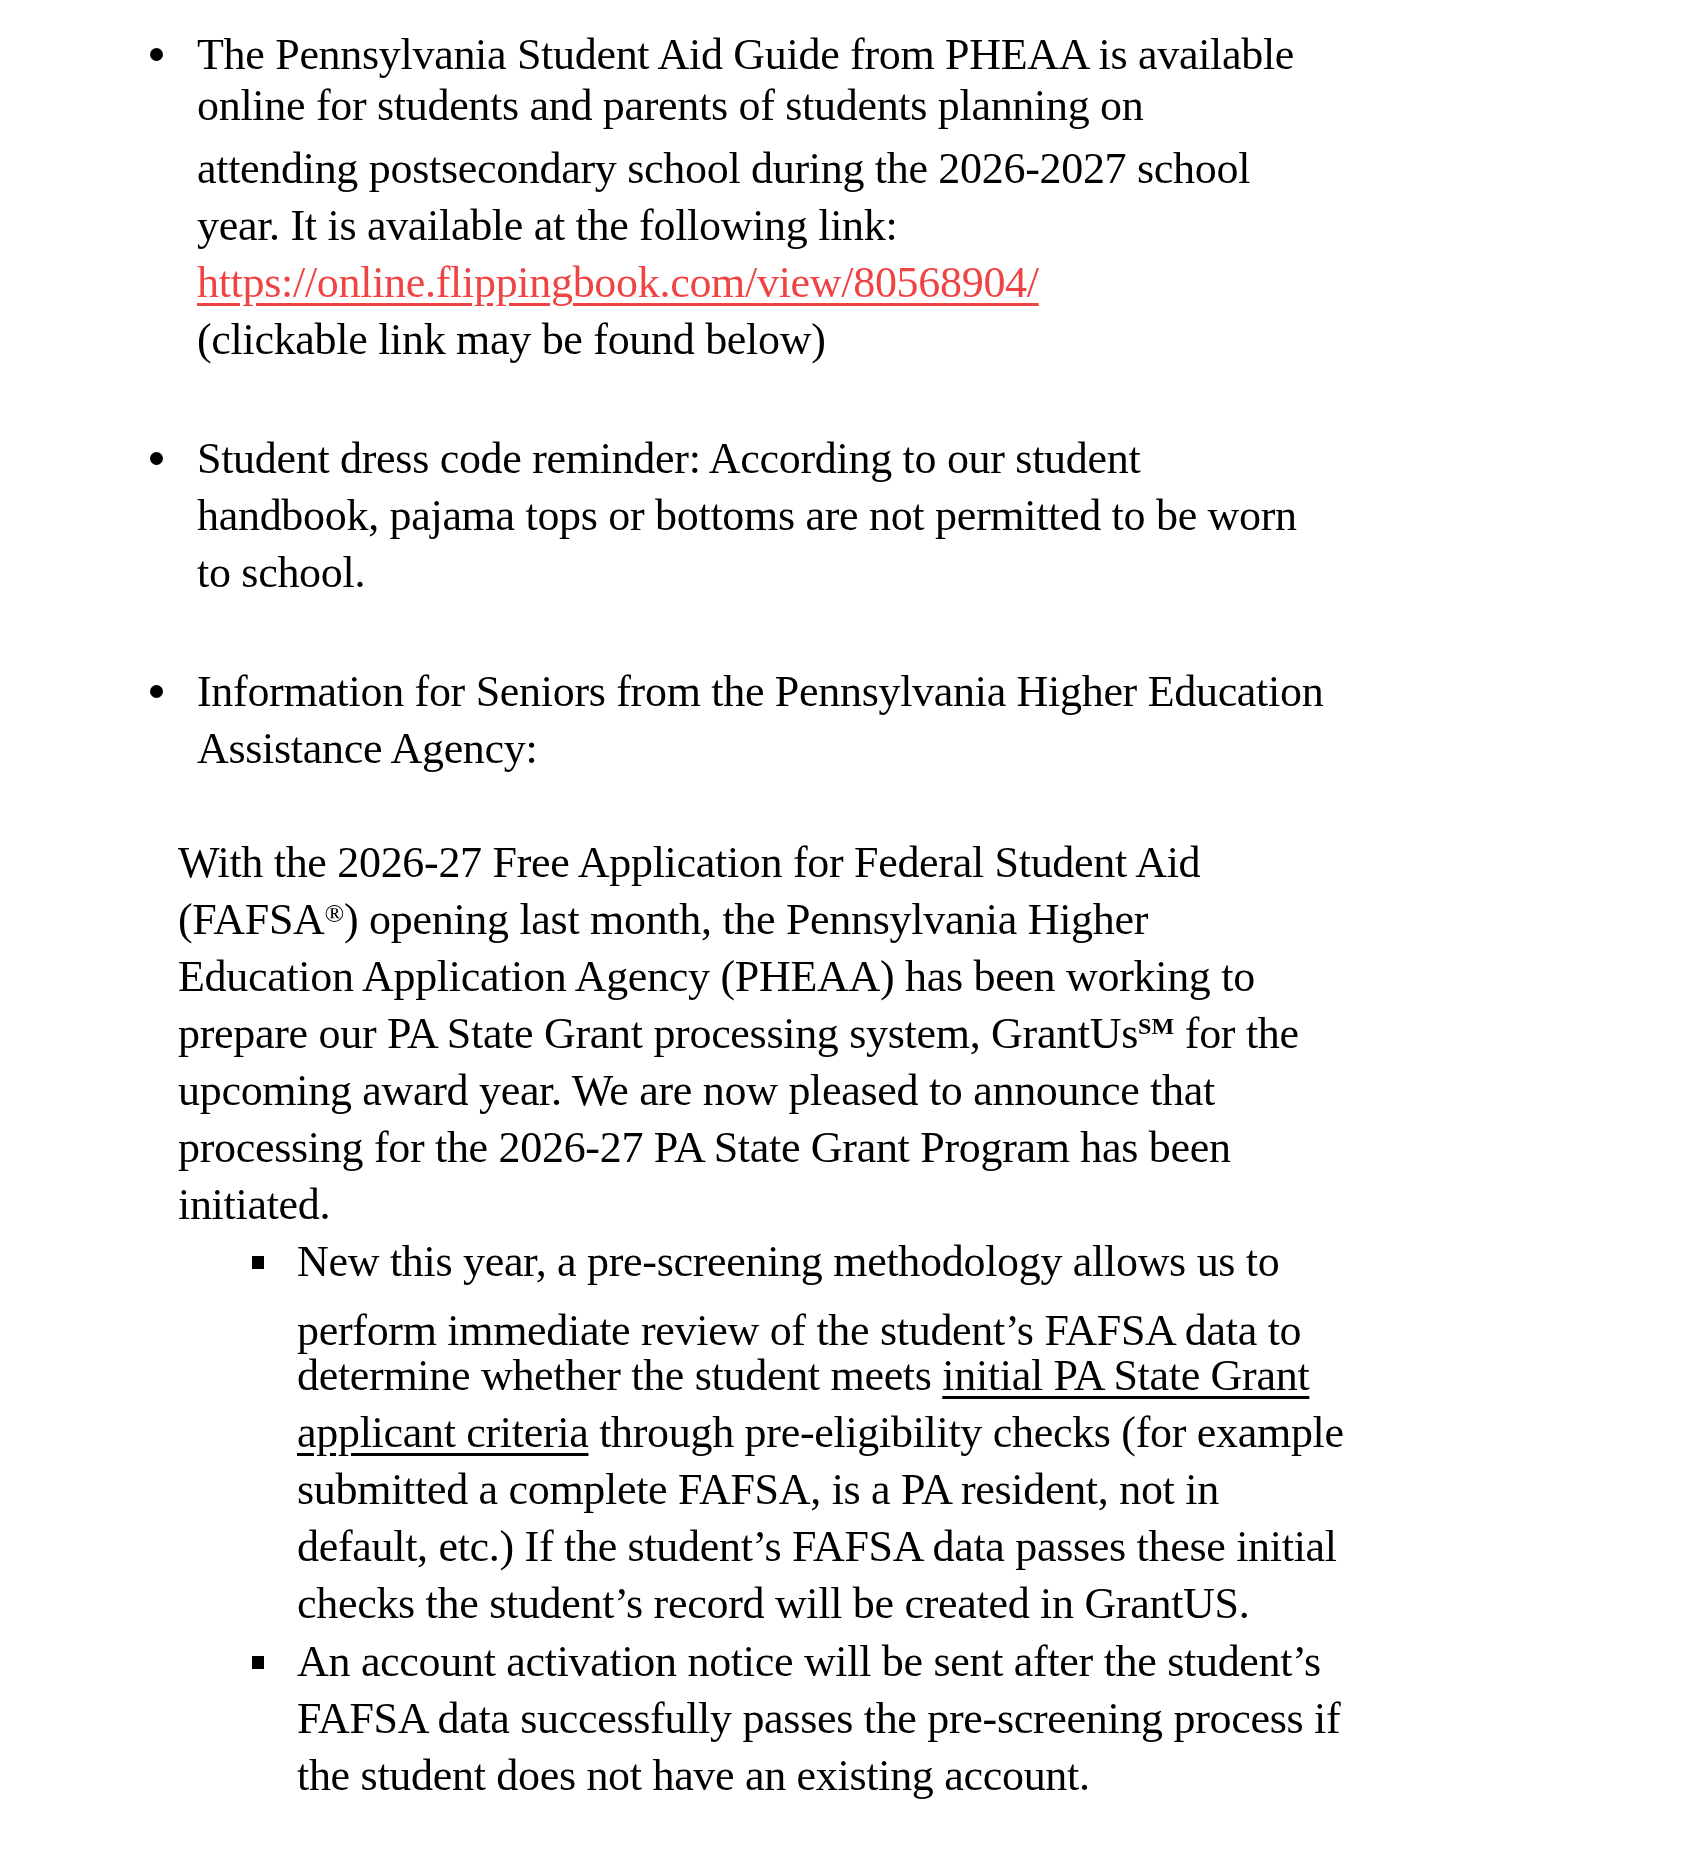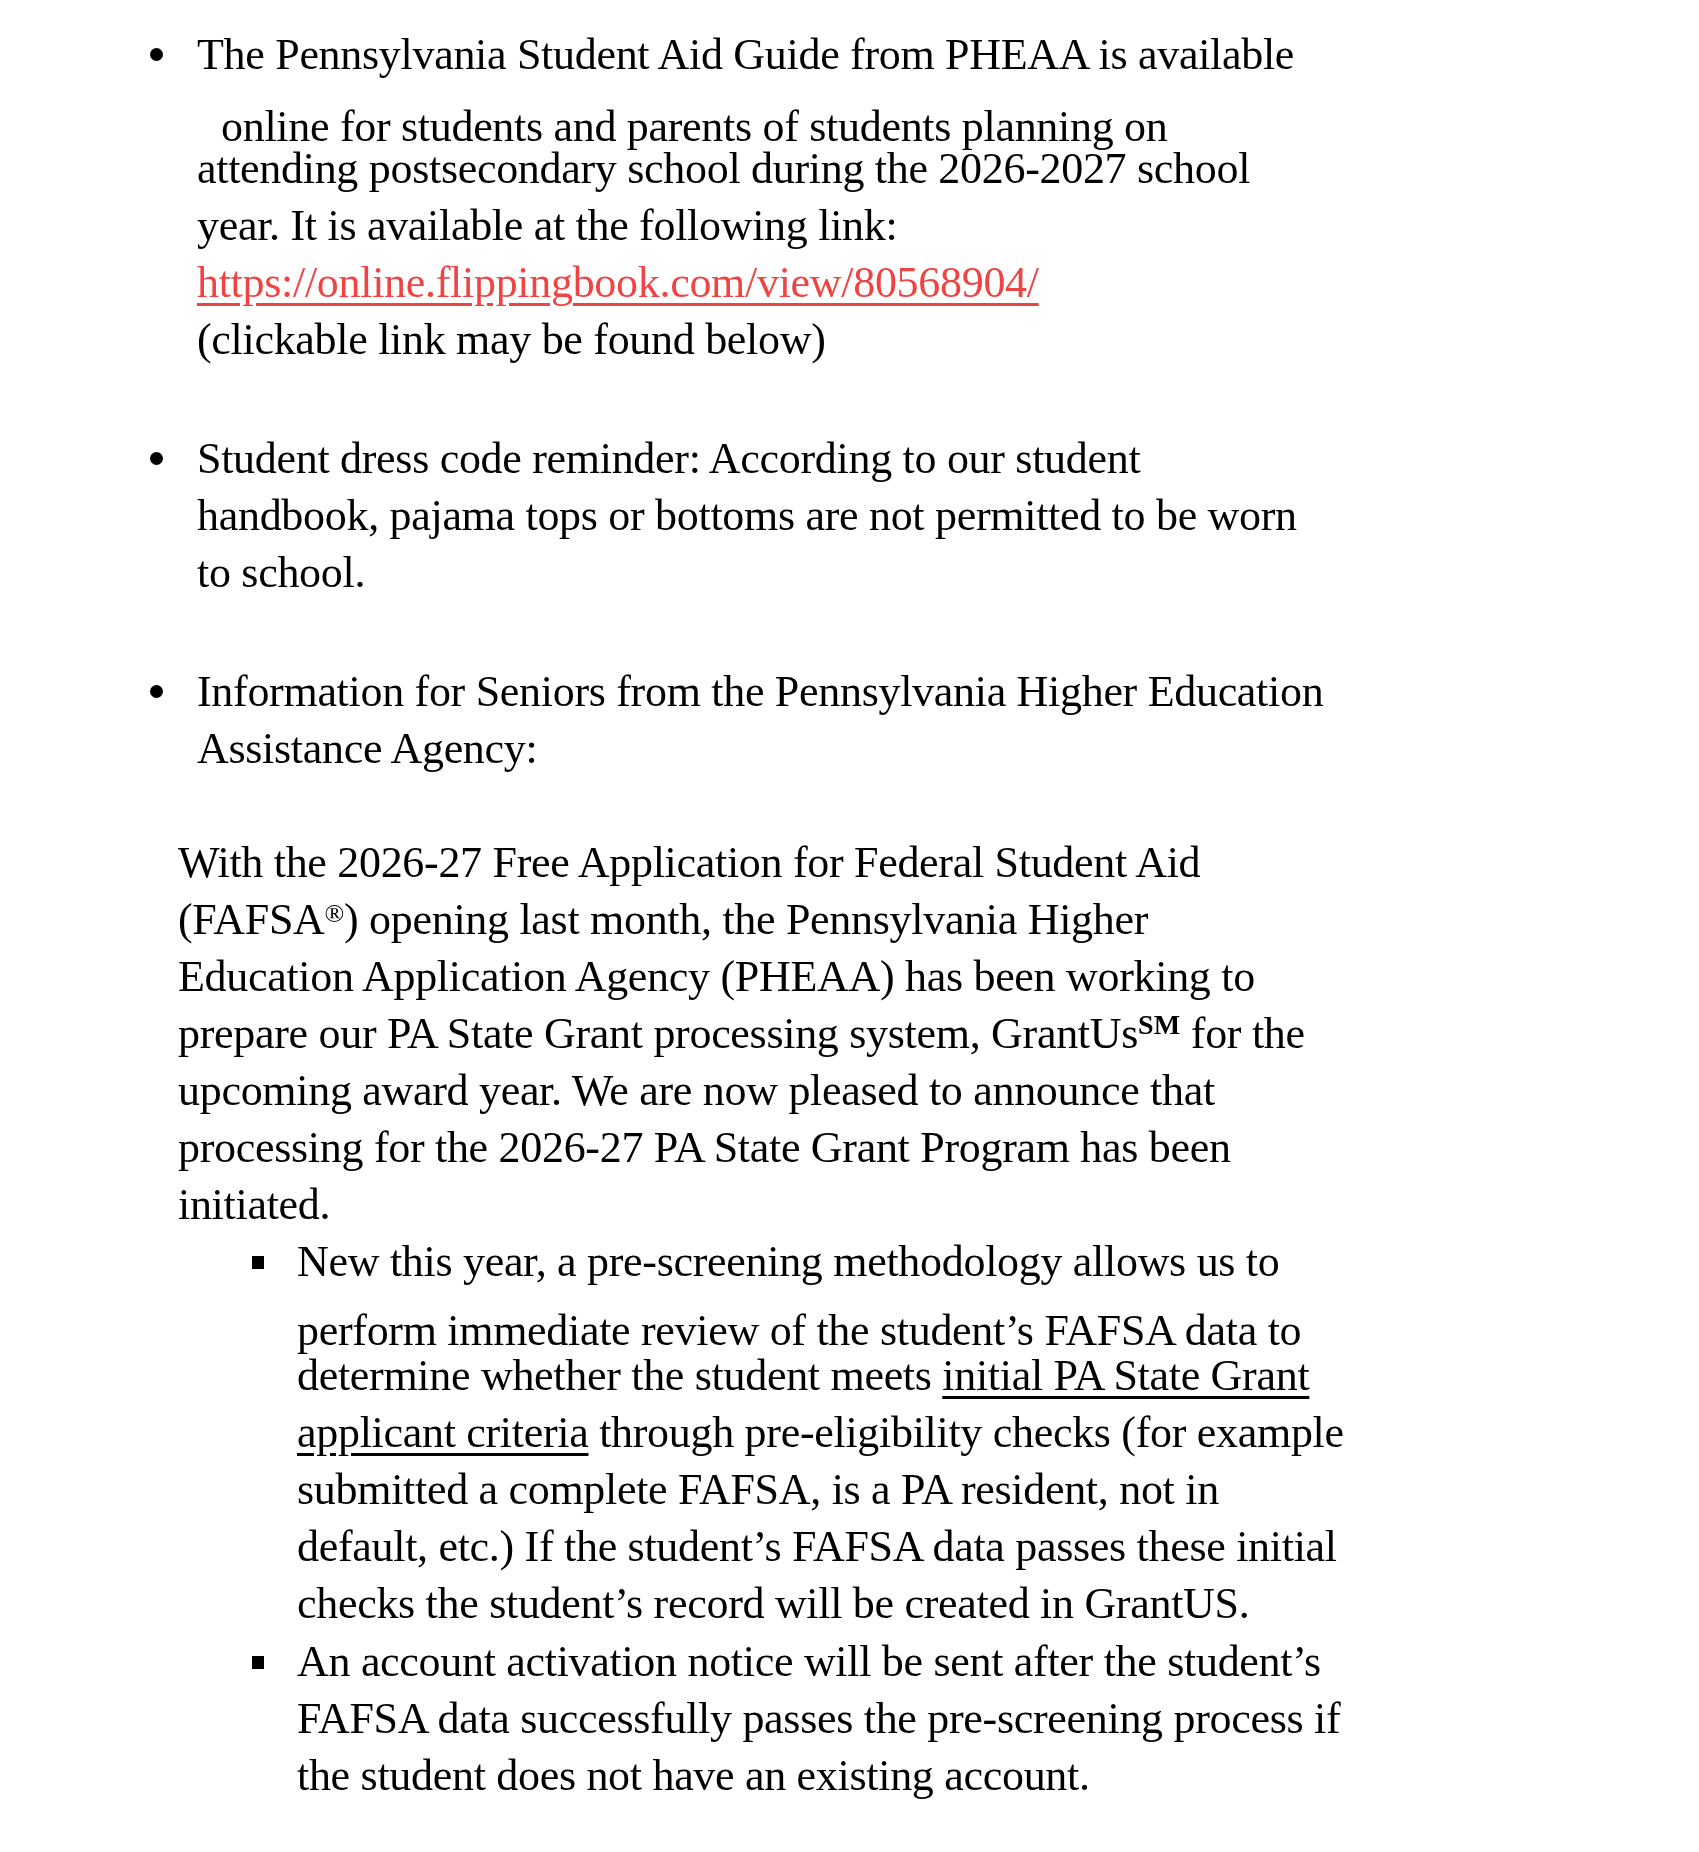--- a/index.html
+++ b/index.html
@@ -16,32 +16,32 @@
   }
   .dot {
     position: absolute; width: 13px; height: 13px; border-radius: 50%;
     background: #000;
   }
   .sq {
     position: absolute; width: 12px; height: 13px; background: #000;
   }
   .link { color: #ef4444; text-decoration: underline; text-decoration-thickness: 3px; text-underline-offset: 6px; }
   .u { text-decoration: underline; text-decoration-thickness: 3px; text-underline-offset: 6px; }
-  sup.sm { font-size: 28px; vertical-align: 14px; line-height: 0; font-weight: bold; letter-spacing: 0; }
+  sup.sm { font-size: 24px; vertical-align: 14px; line-height: 0; font-weight: bold; letter-spacing: 0; }
   sup.reg { font-size: 26px; vertical-align: 12px; line-height: 0; }
 </style>
 </head>
 <body>
 
 <div class="page">
 
   <div>
     <span class="dot" style="left:150px; top:48px;"></span>
     <div class="line" style="left:197px; top:26px;">The Pennsylvania Student Aid Guide from PHEAA is available</div>
-    <div class="line" style="left:197px; top:98px;margin-left:24px;">online for students and parents of students planning on</div>
+    <div class="line" style="left:197px; top:77px;">online for students and parents of students planning on</div>
     <div class="line" style="left:197px; top:140px;">attending postsecondary school during the 2026-2027 school</div>
     <div class="line" style="left:197px; top:197px;">year.  It is available at the following link:</div>
     <div class="line" style="left:197px; top:254px;">
       <a class="link">https://online.flippingbook.com/view/80568904/</a>
     </div>
     <div class="line" style="left:197px; top:311px;">(clickable link may be found below)</div>
   </div>
 
   <div>
     <span class="dot" style="left:150px; top:452px;"></span>

